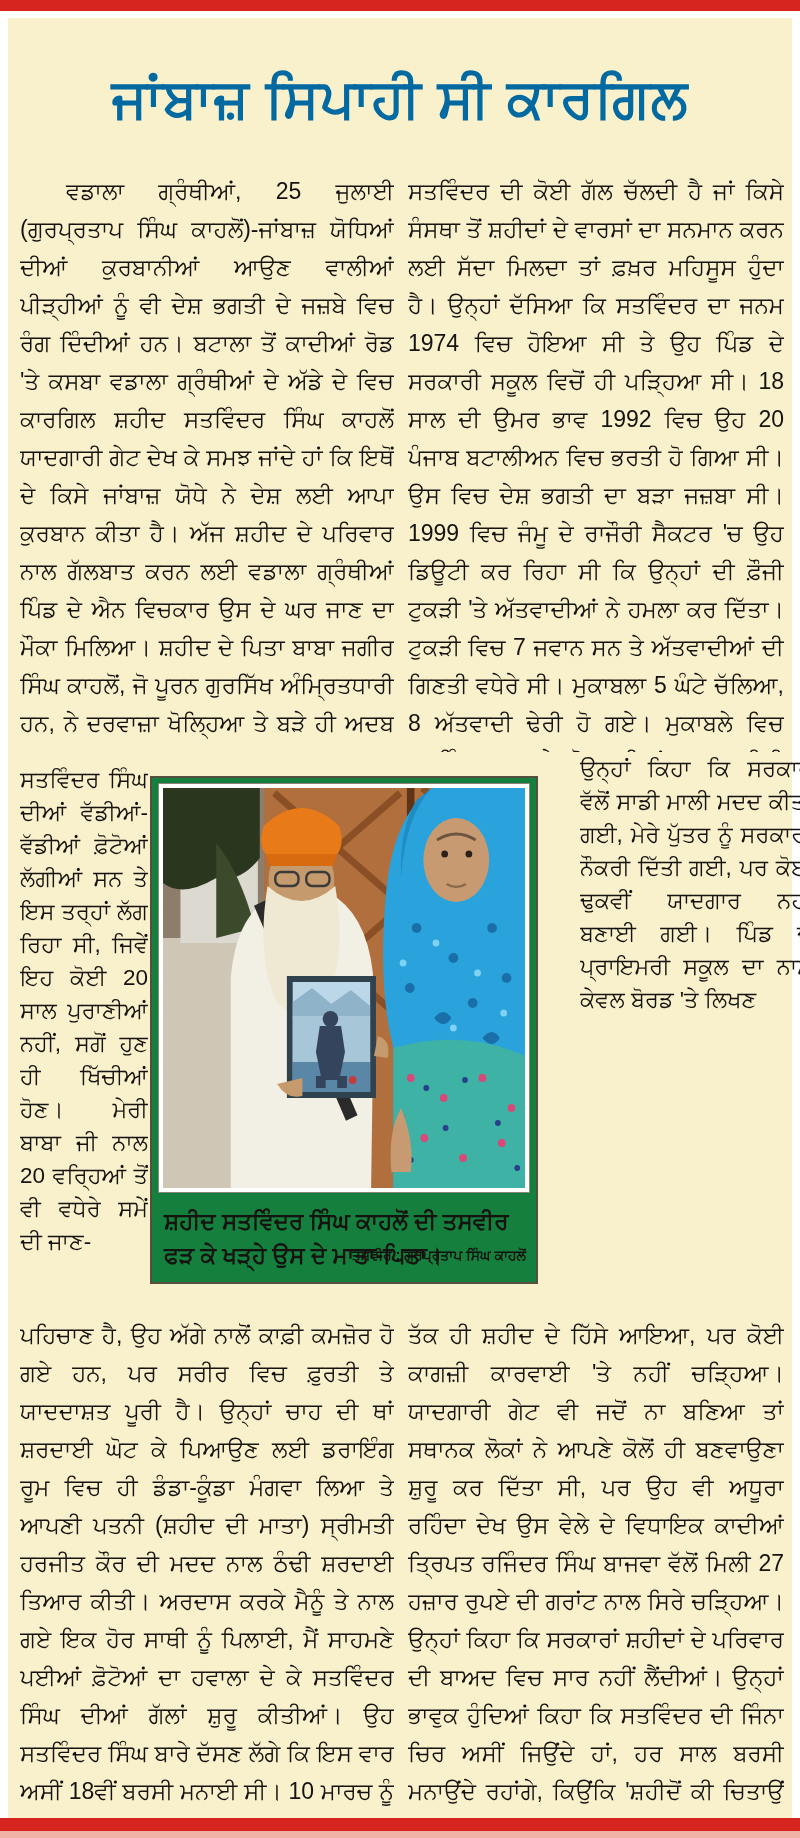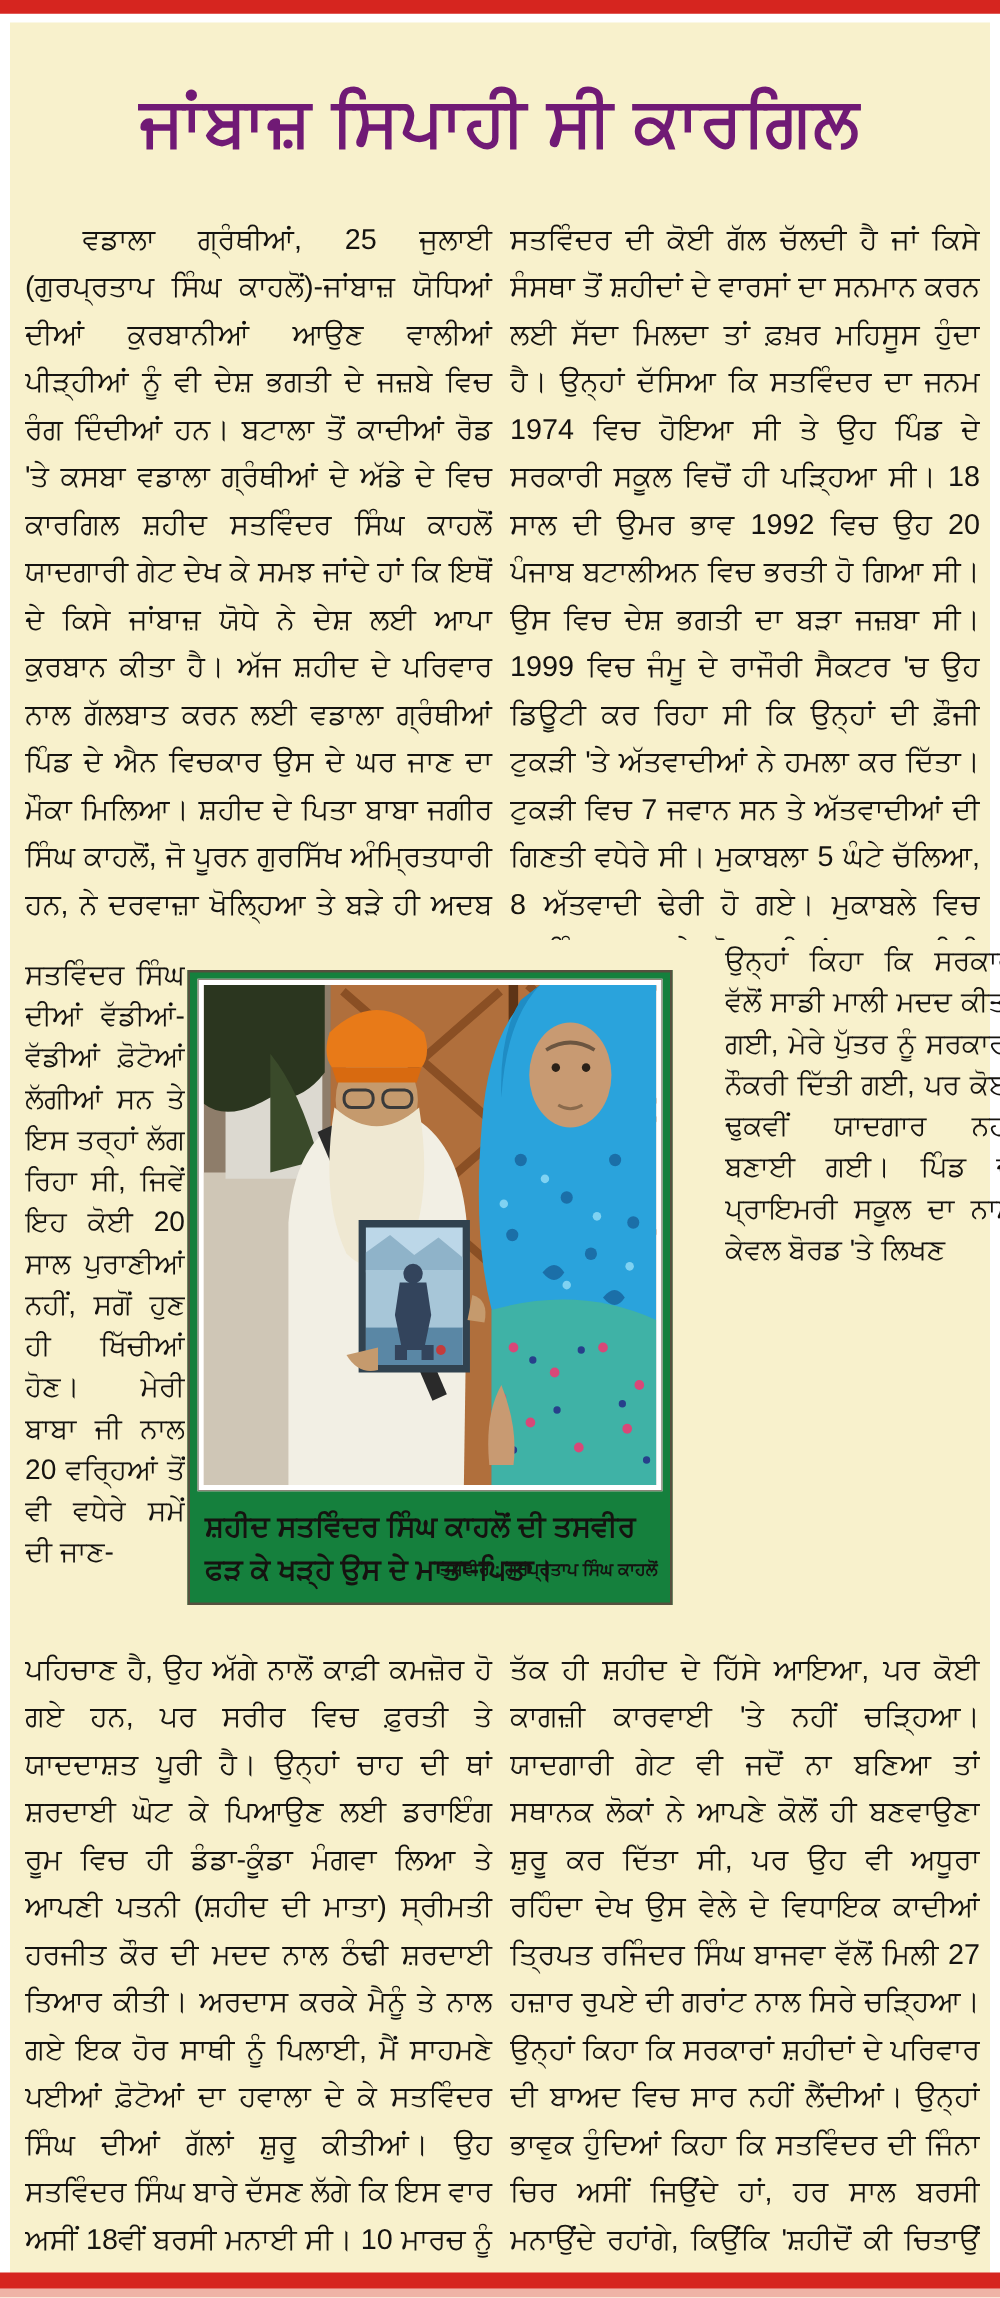--- a/index.html
+++ b/index.html
@@ -7,21 +7,21 @@
     width:800px;height:1838px;position:relative;background:#ffffff;
     font-family:"Liberation Sans","DejaVu Sans",sans-serif;color:#151310;
   }
   .paper{position:absolute;left:8px;top:18px;width:784px;height:1802px;background:#f8f1cc;}
   .rule{position:absolute;left:0;width:800px;background:#d6251f;}
   .rule.top{top:0;height:11px;}
   .rule.bottom{top:1818px;height:13px;}
   .rule-tail{position:absolute;left:0;top:1831px;width:800px;height:7px;background:#efb3a6;}
   .headline{
     position:absolute;left:20px;top:30px;width:760px;text-align:center;
-    color:#701a75;font-weight:bold;font-size:54px;line-height:64px;letter-spacing:1px;
+    color:#0369a1;font-weight:bold;font-size:54px;line-height:64px;letter-spacing:1px;
   }
   .col{
     position:absolute;overflow:hidden;text-align:justify;
     font-size:23px;line-height:38px;
   }
   .col.narrow{font-size:22.5px;line-height:33px;}
   #left-top{left:20px;top:172px;width:374px;height:576px;}
   #left-top .para{text-indent:46px;}
   #left-narrow{left:20px;top:763px;width:128px;height:566px;}
   #left-bottom{left:20px;top:1316px;width:374px;height:498px;}

